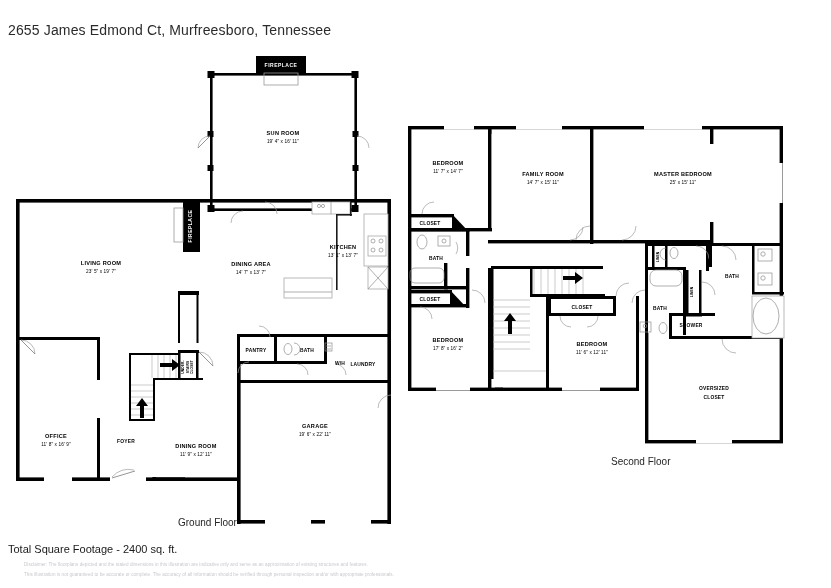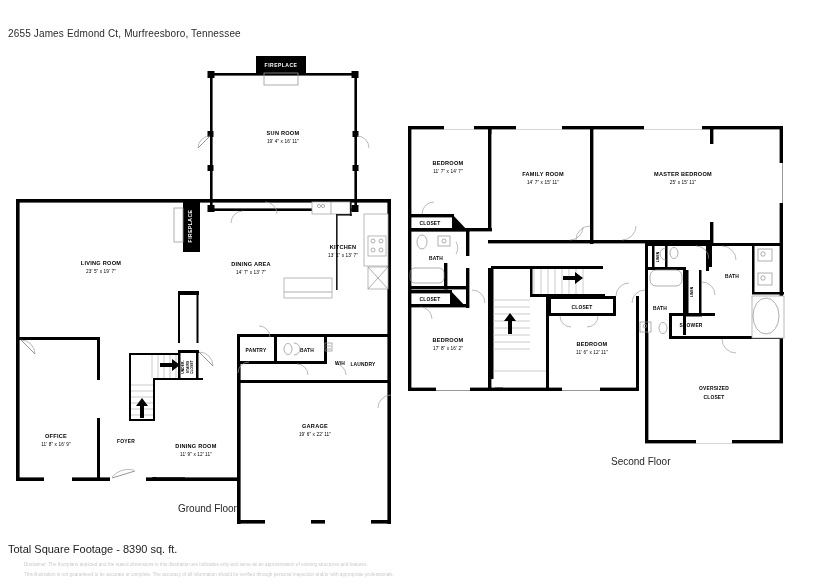--- a/index.html
+++ b/index.html
@@ -13,22 +13,22 @@
     font-family: "Liberation Sans", sans-serif;
     color: #1a1a1a;
     position: relative;
     overflow: hidden;
   }
 
   
   #page-title {
     position: absolute;
     left: 8px;
-    top: 28px;
-    font-size: 10px;
+    top: 22px;
+    font-size: 14px;
     letter-spacing: 0.15px;
     color: #2b2b2b;
     white-space: nowrap;
   }
 
   
   #total-sqft {
     position: absolute;
     left: 8px;
     top: 543px;
@@ -46,21 +46,21 @@
   }
   #disclaimer-1 { top: 562px; }
   #disclaimer-2 { top: 572px; }
 
   .floor-caption {
     position: absolute;
     font-size: 10px;
     color: #262626;
     white-space: nowrap;
   }
-  #caption-ground { left: 178px; top: 503px; }
+  #caption-ground { left: 178px; top: 517px; }
   #caption-second { left: 563px; top: 456px; margin-left: 48px; }
 
   
   .plan {
     position: absolute;
   }
   #ground-floor-plan { left: 0px; top: 40px; width: 400px; height: 485px; }
   #second-floor-plan { left: 400px; top: 118px; width: 431px; height: 340px; }
 
   svg { display: block; overflow: visible; }
@@ -507,17 +507,17 @@
   <text class="small" x="314" y="281">CLOSET</text>
   <rect fill="#ffffff" x="296" y="321" width="36" height="4.6"></rect>
 
 </svg>
 </div>
 
 <div class="floor-caption" id="caption-ground">Ground Floor</div>
 
 <div class="floor-caption" id="caption-second">Second Floor</div>
 
-<div id="total-sqft">Total Square Footage - 8390 sq. ft.</div>
+<div id="total-sqft">Total Square Footage - 2400 sq. ft.</div>
 
 <div class="disclaimer-line" id="disclaimer-1">Disclaimer: The floorplans depicted and the stated dimensions in this illustration are indicative only and serve as an approximation of existing structures and features.</div>
 
 <div class="disclaimer-line" id="disclaimer-2">This illustration is not guaranteed to be accurate or complete. The accuracy of all information should be verified through personal inspection and/or with appropriate professionals.</div>
 
 </body></html>

